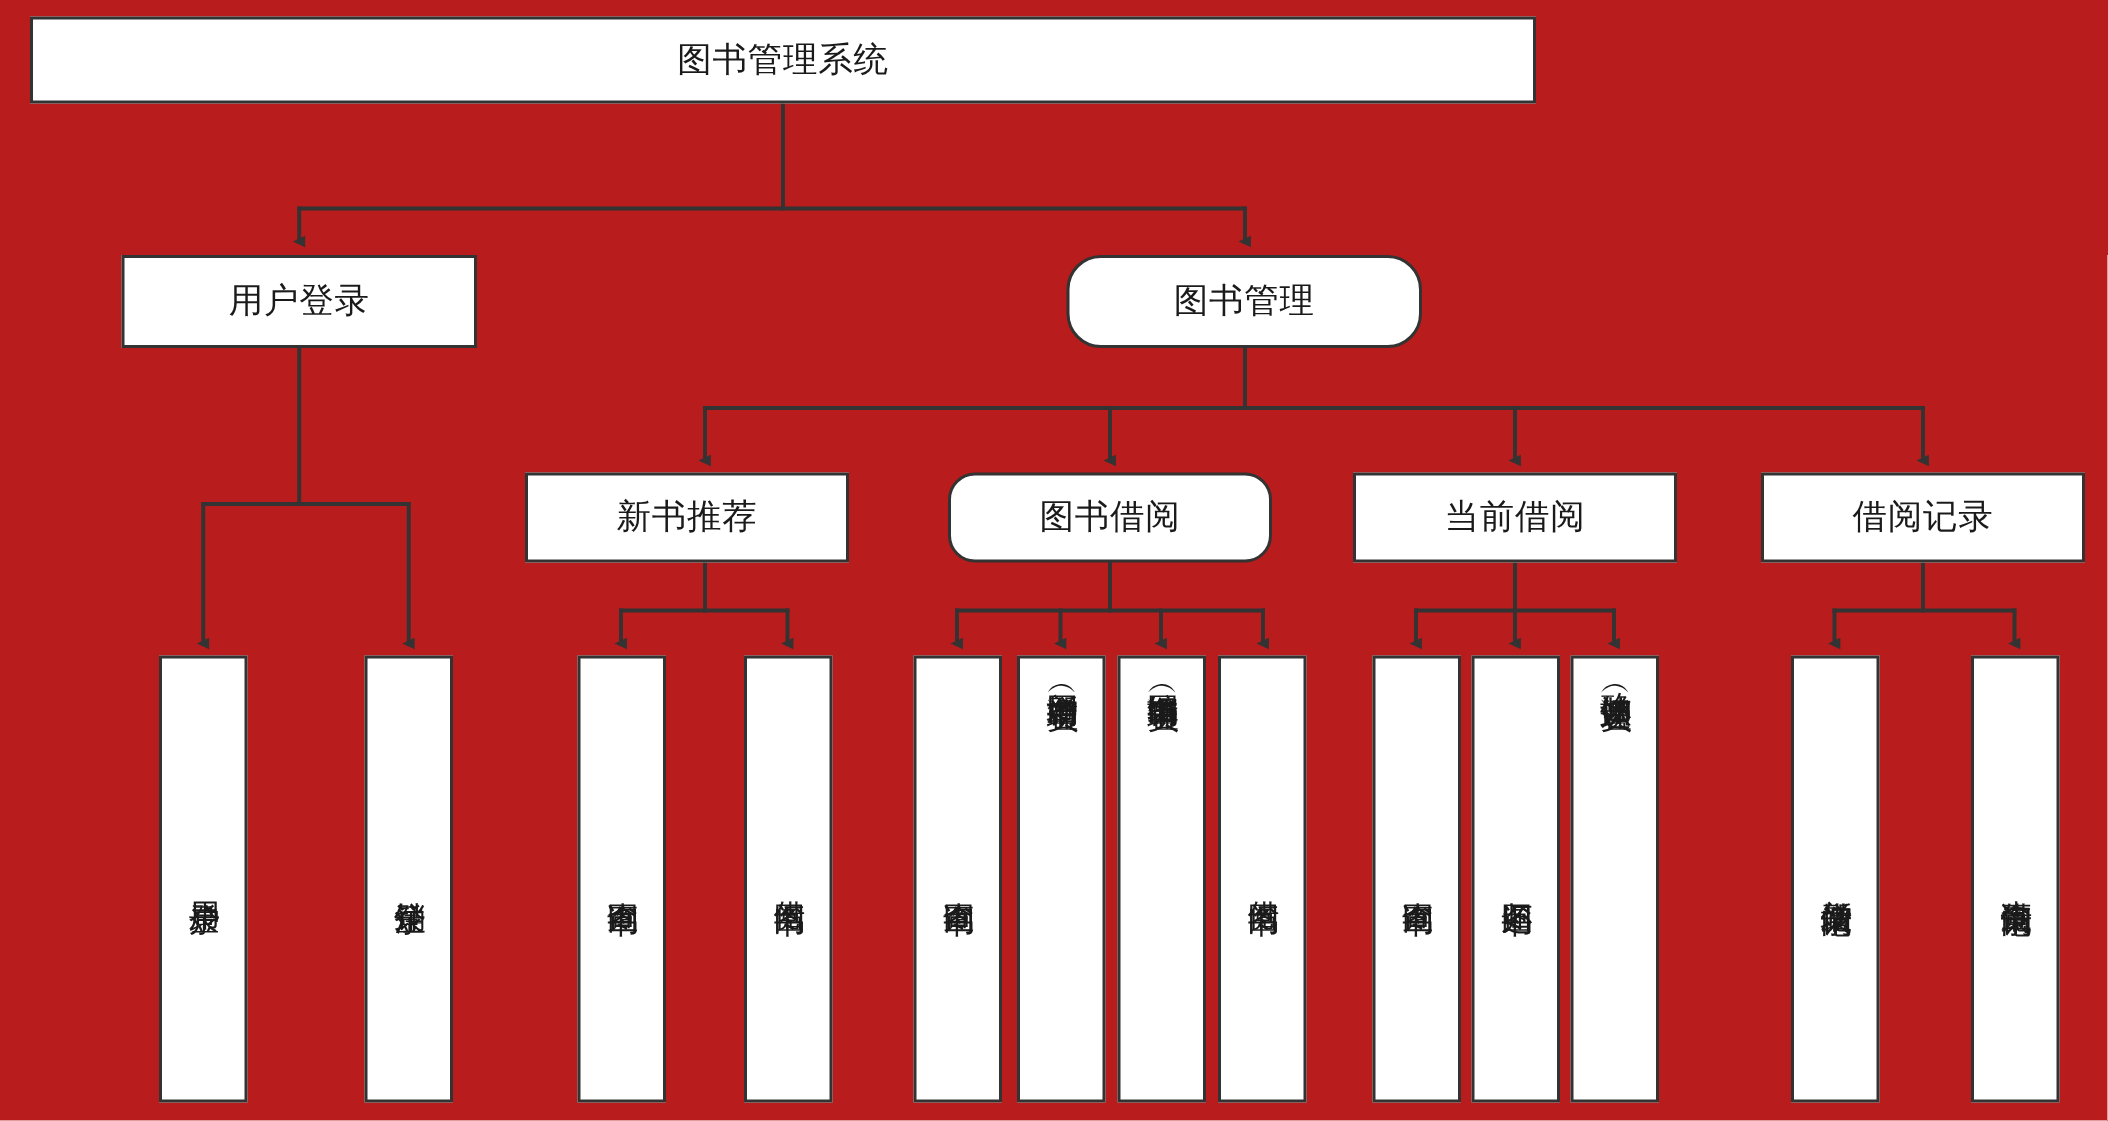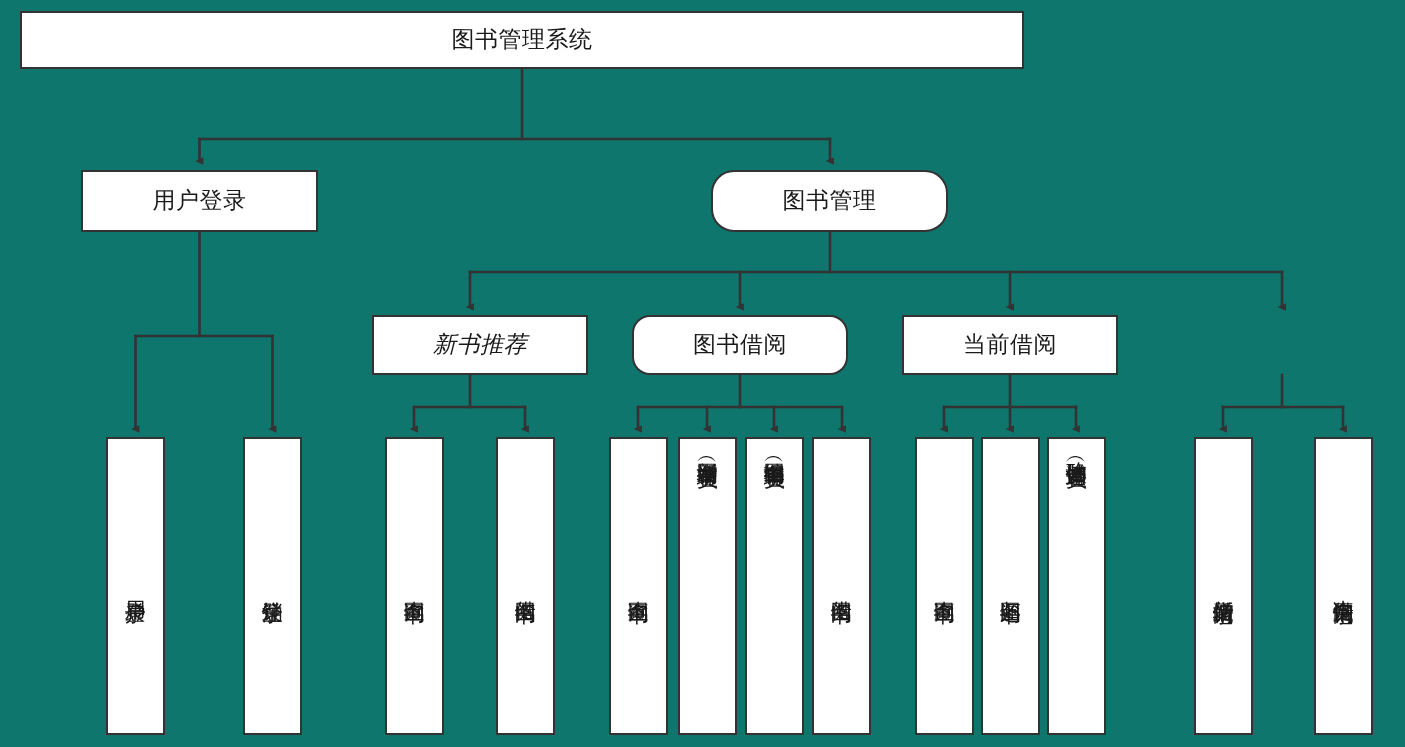--- a/index.html
+++ b/index.html
@@ -8,21 +8,21 @@
     padding: 0;
     background: #ffffff;
   }
   body {
     font-family: "Liberation Sans", "DejaVu Sans", sans-serif;
   }
   #diagram-root {
     position: relative;
     width: 1405px;
     height: 747px;
-    background: #0f766e;
+    background: #b91c1c;
     overflow: hidden;
   }
   #connector-layer {
     position: absolute;
     left: 0;
     top: 0;
     width: 1405px;
     height: 747px;
     pointer-events: none;
   }
@@ -148,32 +148,35 @@
   </div>
 
   <div class="node-box horizontal" style="left:81px; top:170px; width:237px; height:62px;">
     <span class="node-label-h">用户登录</span>
   </div>
 
   <div class="node-box horizontal" style="left:711px; top:170px; width:237px; height:62px;border-radius:23px;">
     <span class="node-label-h">图书管理</span>
   </div>
 
-  <div class="node-box horizontal" style="left:372px; top:315px; width:216px; height:60px;font-style:italic;">
+  <div class="node-box horizontal" style="left:350px; top:315px; width:216px; height:60px;">
     <span class="node-label-h">新书推荐</span>
   </div>
 
   <div class="node-box horizontal" style="left:632px; top:315px; width:216px; height:60px;border-radius:18px;">
     <span class="node-label-h">图书借阅</span>
   </div>
 
   <div class="node-box horizontal" style="left:902px; top:315px; width:216px; height:60px;">
     <span class="node-label-h">当前借阅</span>
   </div>
 
+  <div class="node-box horizontal" style="left:1174px; top:315px; width:216px; height:60px;">
+    <span class="node-label-h">借阅记录</span>
+  </div>
 
   <div class="node-box vertical centered" style="left:106px; top:437px; width:59px; height:298px;">
     <span class="node-label-v">用户登录</span>
   </div>
 
   <div class="node-box vertical centered" style="left:243px; top:437px; width:59px; height:298px;">
     <span class="node-label-v">注销登录</span>
   </div>
 
   <div class="node-box vertical centered" style="left:385px; top:437px; width:59px; height:298px;">

